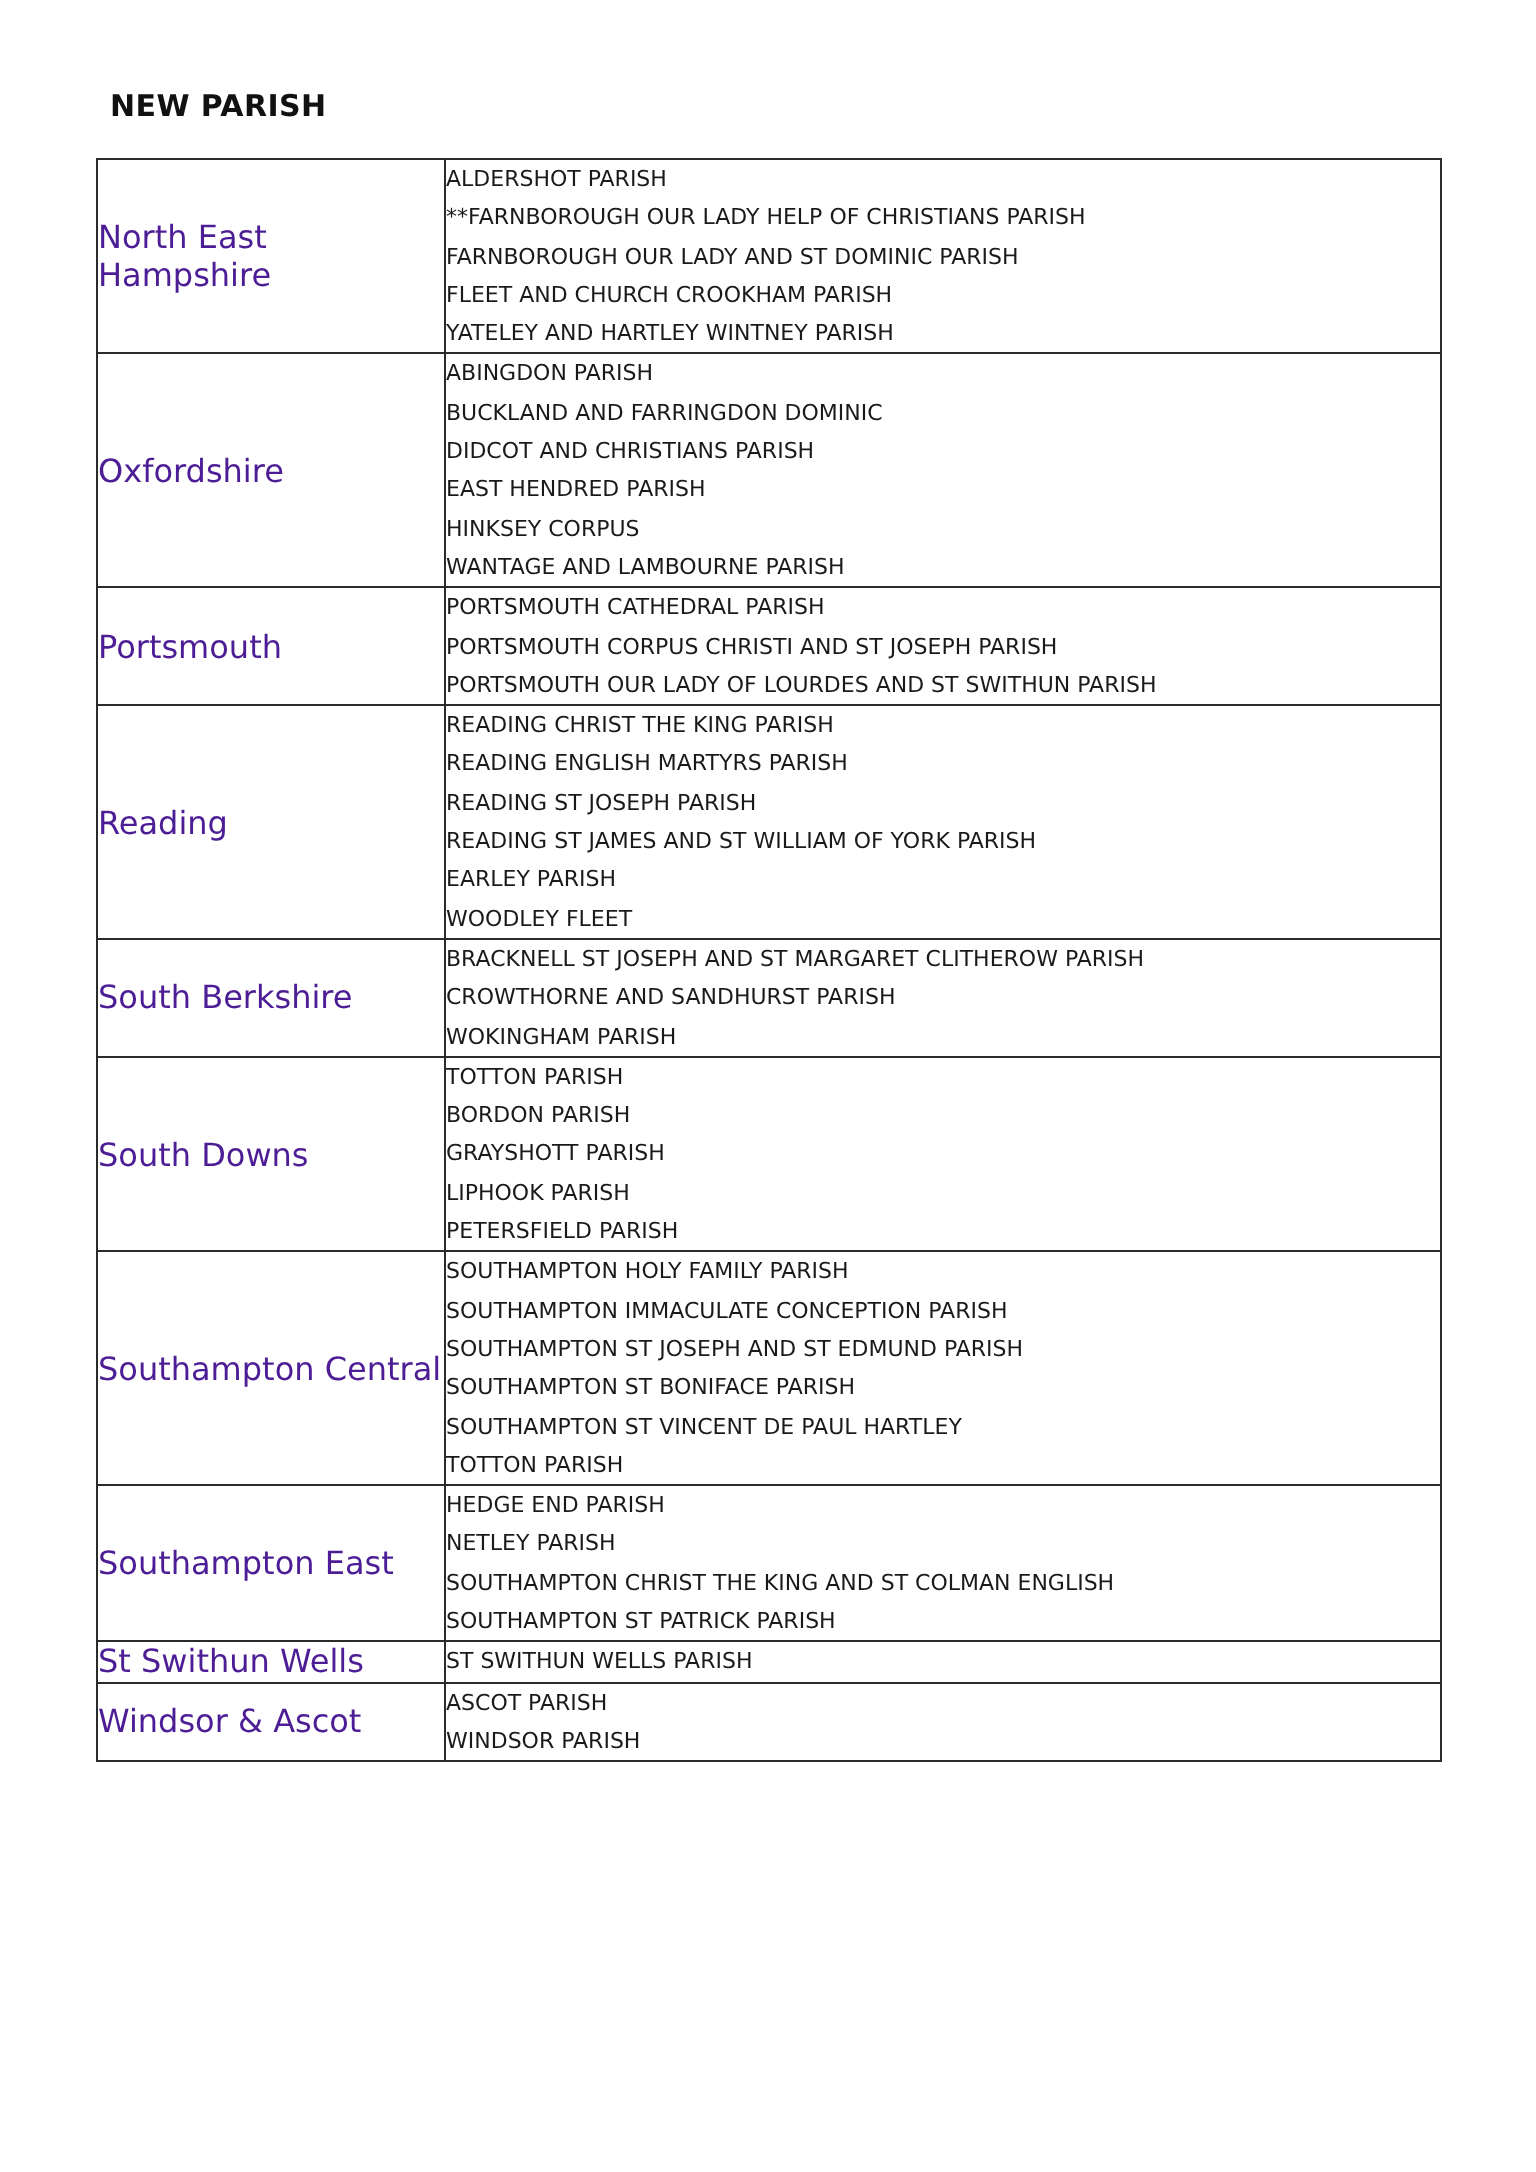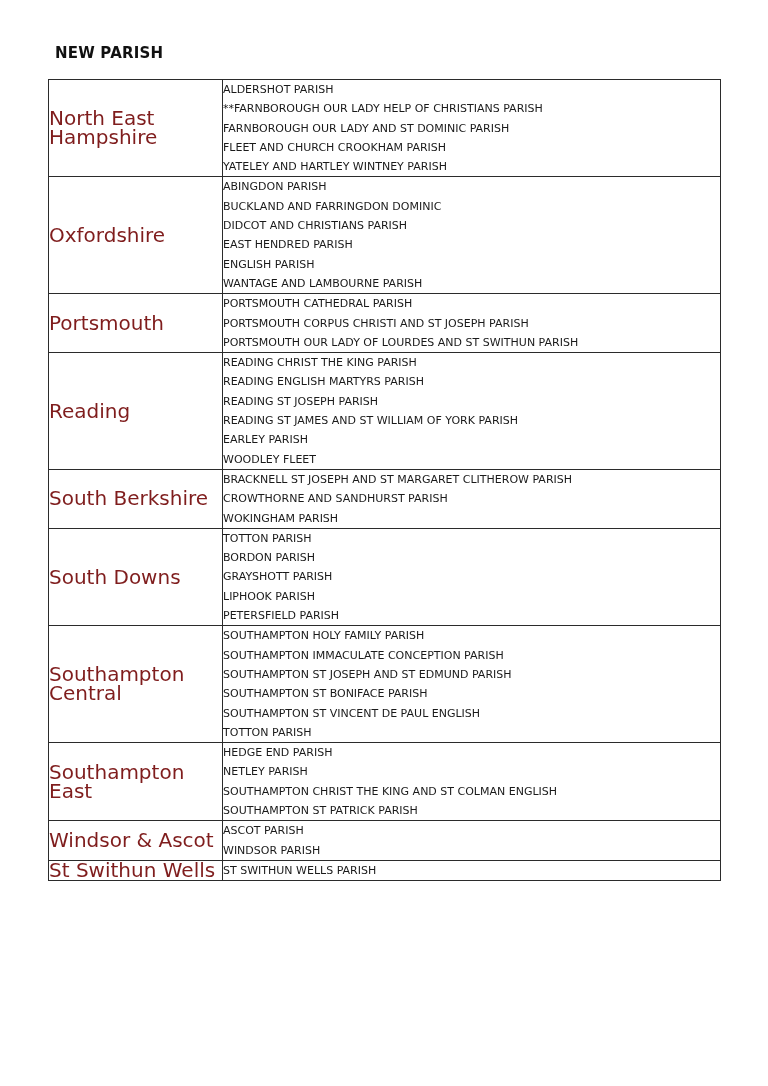--- a/index.html
+++ b/index.html
@@ -58,23 +58,23 @@
   }
   .col-new {
     width: 174px;
   }
   .col-constituent {
     width: 498px;
   }
 
   .cell-new-parish {
     padding: 4px 8px 4px 7px;
-    font-size: 20px;
+    font-size: 16px;
     line-height: 19px;
-    color: #7f1d1d;
+    color: #4c1d95;
   }
   .cell-constituent {
     padding: 4px 6px 4px 6px;
     vertical-align: top;
   }
 
   .parish-list {
     margin: 0;
     padding: 0;
     list-style: none;
@@ -114,21 +114,21 @@
           </td>
         </tr>
         <tr>
           <td class="cell-new-parish">Oxfordshire</td>
           <td class="cell-constituent">
             <ul class="parish-list">
               <li>ABINGDON PARISH</li>
               <li>BUCKLAND AND FARRINGDON DOMINIC</li>
               <li>DIDCOT AND CHRISTIANS PARISH</li>
               <li>EAST HENDRED PARISH</li>
-              <li>ENGLISH PARISH</li>
+              <li>HINKSEY CORPUS</li>
               <li>WANTAGE AND LAMBOURNE PARISH</li>
             </ul>
           </td>
         </tr>
         <tr>
           <td class="cell-new-parish">Portsmouth</td>
           <td class="cell-constituent">
             <ul class="parish-list">
               <li>PORTSMOUTH CATHEDRAL PARISH</li>
               <li>PORTSMOUTH CORPUS CHRISTI AND ST JOSEPH PARISH</li>
@@ -172,49 +172,49 @@
           </td>
         </tr>
         <tr>
           <td class="cell-new-parish">Southampton Central</td>
           <td class="cell-constituent">
             <ul class="parish-list">
               <li>SOUTHAMPTON HOLY FAMILY PARISH</li>
               <li>SOUTHAMPTON IMMACULATE CONCEPTION PARISH</li>
               <li>SOUTHAMPTON ST JOSEPH AND ST EDMUND PARISH</li>
               <li>SOUTHAMPTON ST BONIFACE PARISH</li>
-              <li>SOUTHAMPTON ST VINCENT DE PAUL ENGLISH</li>
+              <li>SOUTHAMPTON ST VINCENT DE PAUL HARTLEY</li>
               <li>TOTTON PARISH</li>
             </ul>
           </td>
         </tr>
         <tr>
           <td class="cell-new-parish">Southampton East</td>
           <td class="cell-constituent">
             <ul class="parish-list">
               <li>HEDGE END PARISH</li>
               <li>NETLEY PARISH</li>
               <li>SOUTHAMPTON CHRIST THE KING AND ST COLMAN ENGLISH</li>
               <li>SOUTHAMPTON ST PATRICK PARISH</li>
             </ul>
           </td>
         </tr>
         <tr>
+          <td class="cell-new-parish">St Swithun Wells</td>
+          <td class="cell-constituent">
+            <ul class="parish-list">
+              <li>ST SWITHUN WELLS PARISH</li>
+            </ul>
+          </td>
+        </tr>
+        <tr>
           <td class="cell-new-parish">Windsor &amp; Ascot</td>
           <td class="cell-constituent">
             <ul class="parish-list">
               <li>ASCOT PARISH</li>
               <li>WINDSOR PARISH</li>
             </ul>
           </td>
         </tr>
-        <tr>
-          <td class="cell-new-parish">St Swithun Wells</td>
-          <td class="cell-constituent">
-            <ul class="parish-list">
-              <li>ST SWITHUN WELLS PARISH</li>
-            </ul>
-          </td>
-        </tr>
       </tbody>
   </table>
 
 </div>
 
 </body></html>

